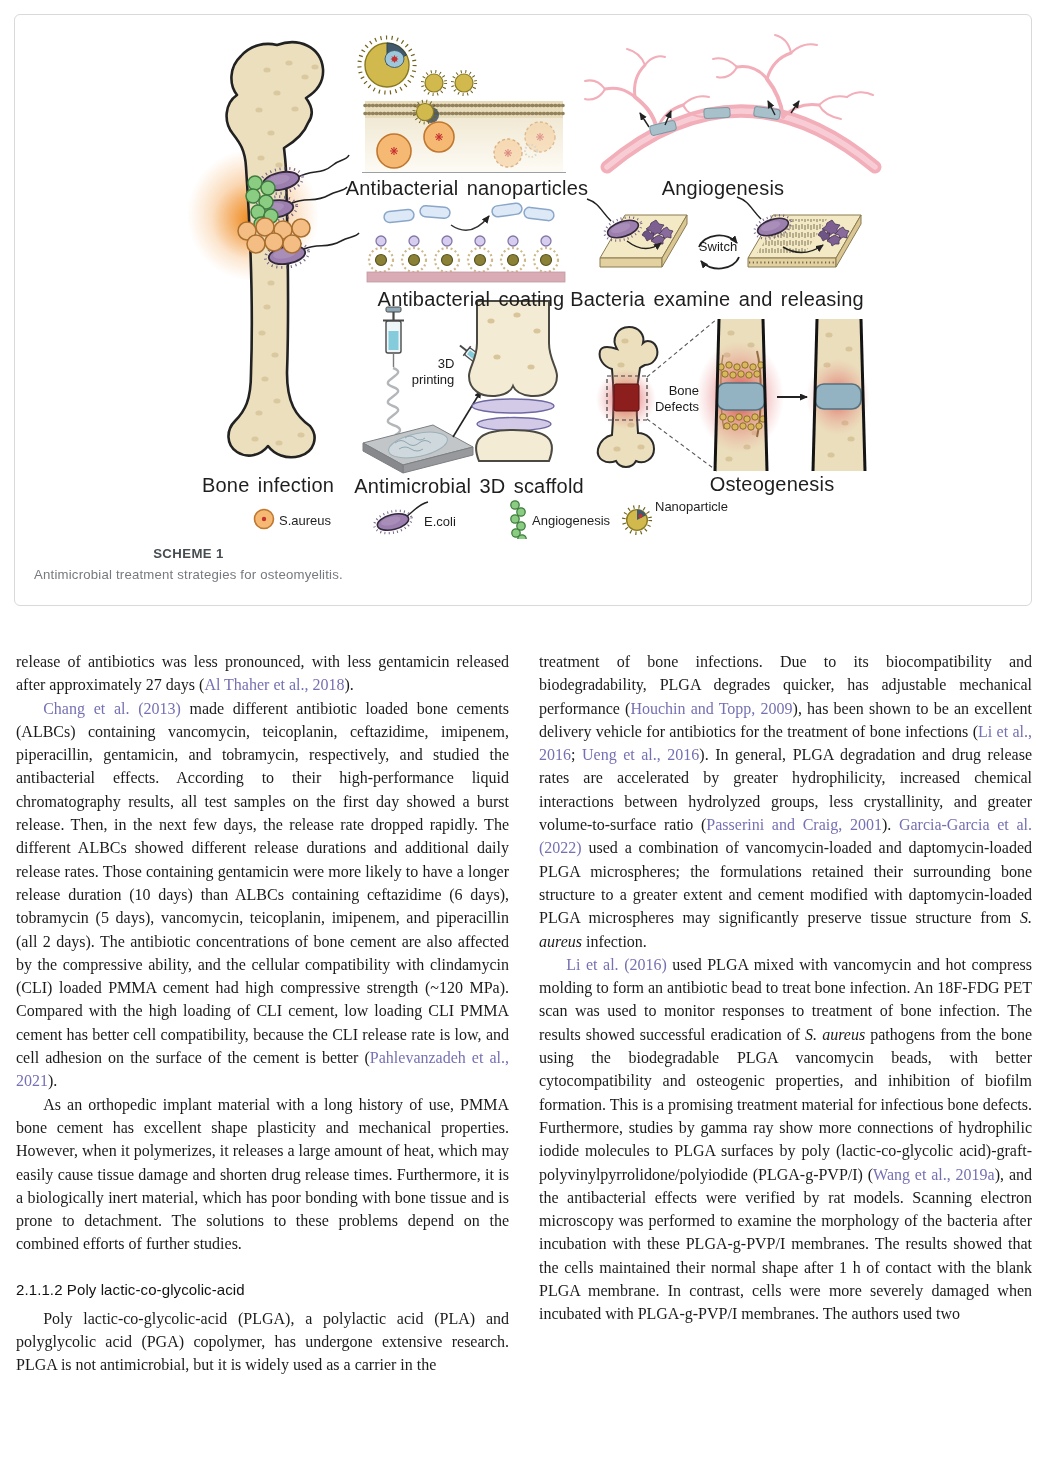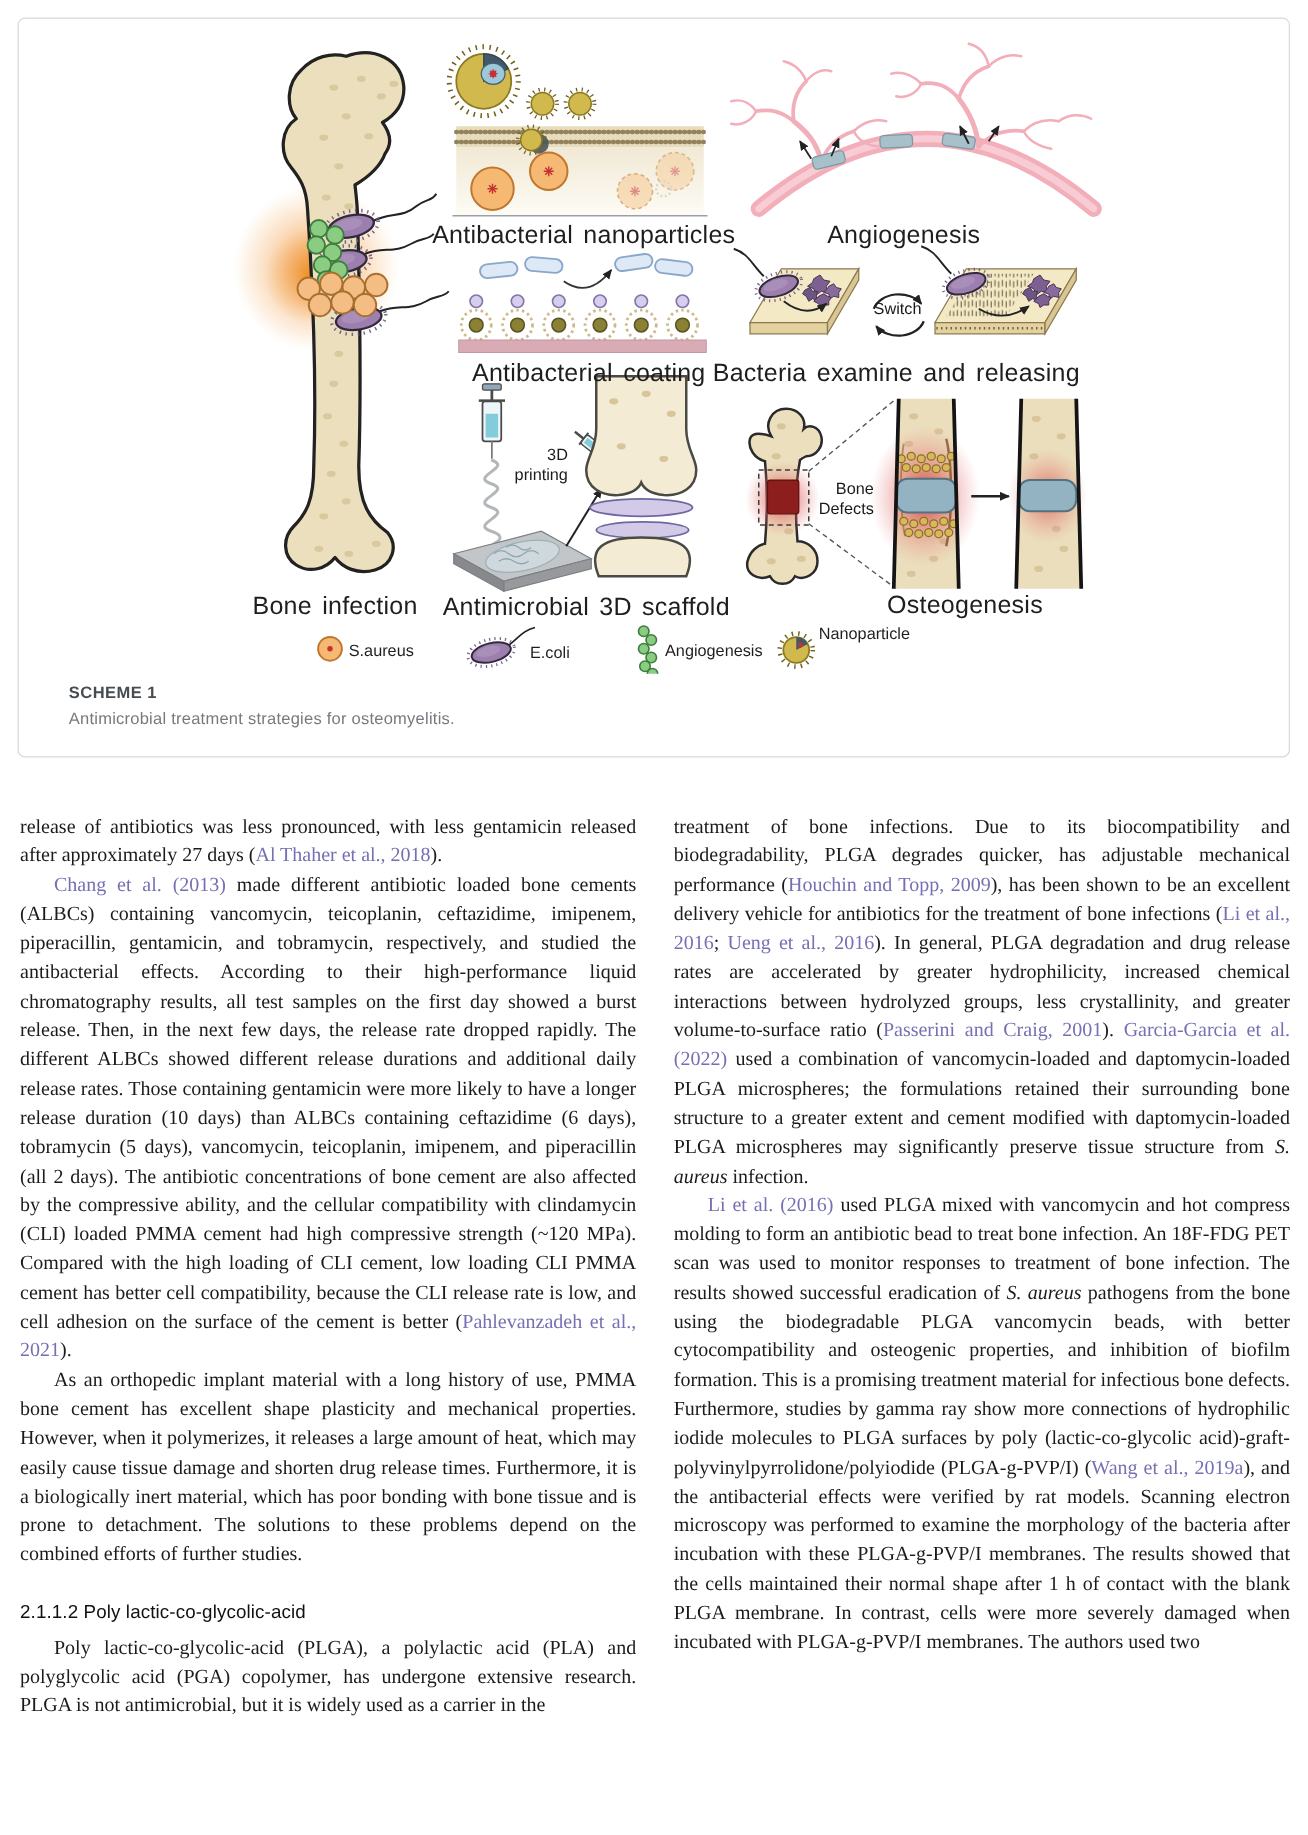--- a/index.html
+++ b/index.html
@@ -11,21 +11,21 @@
   .scheme-card { position:absolute; left:14px; top:14px; width:1018px; height:592px;
                  border:1px solid #d9d9d9; border-radius:6px; background:#ffffff; overflow:hidden; }
   .fig-svg { position:absolute; left:0; top:0; }
   .plabel { position:absolute; transform:translateX(-50%); white-space:nowrap;
             font-family:"Liberation Sans", sans-serif; font-size:20px; color:#1e1e1e;
             letter-spacing:.2px; word-spacing:2.5px; }
   .ann { position:absolute; transform:translateX(-50%); text-align:right;
          font-family:"Liberation Sans", sans-serif; font-size:13px; line-height:1.22; color:#1a1a1a; }
   .legend-label { position:absolute; font-family:"Liberation Sans", sans-serif;
                   font-size:13px; color:#1f1f1f; }
-  .caption { position:absolute; left:40px; top:531px; }
+  .caption { position:absolute; left:19px; top:531px;text-align:center; }
   .cap-title { font-family:"Liberation Sans", sans-serif; font-size:13.2px; font-weight:bold;
                color:#474c51; letter-spacing:.4px; }
   .cap-text  { font-family:"Liberation Sans", sans-serif; font-size:13.2px; color:#76797e;
                margin-top:6px; letter-spacing:.2px; }
 
   
   .columns { position:absolute; left:16px; top:650px; width:1016px; display:flex; gap:30px; }
   .col { width:493px; }
   .para { font-size:16px; line-height:23.3px; text-align:justify; color:#1b1b1b;
           text-indent:1.7em; hyphens:none; }

